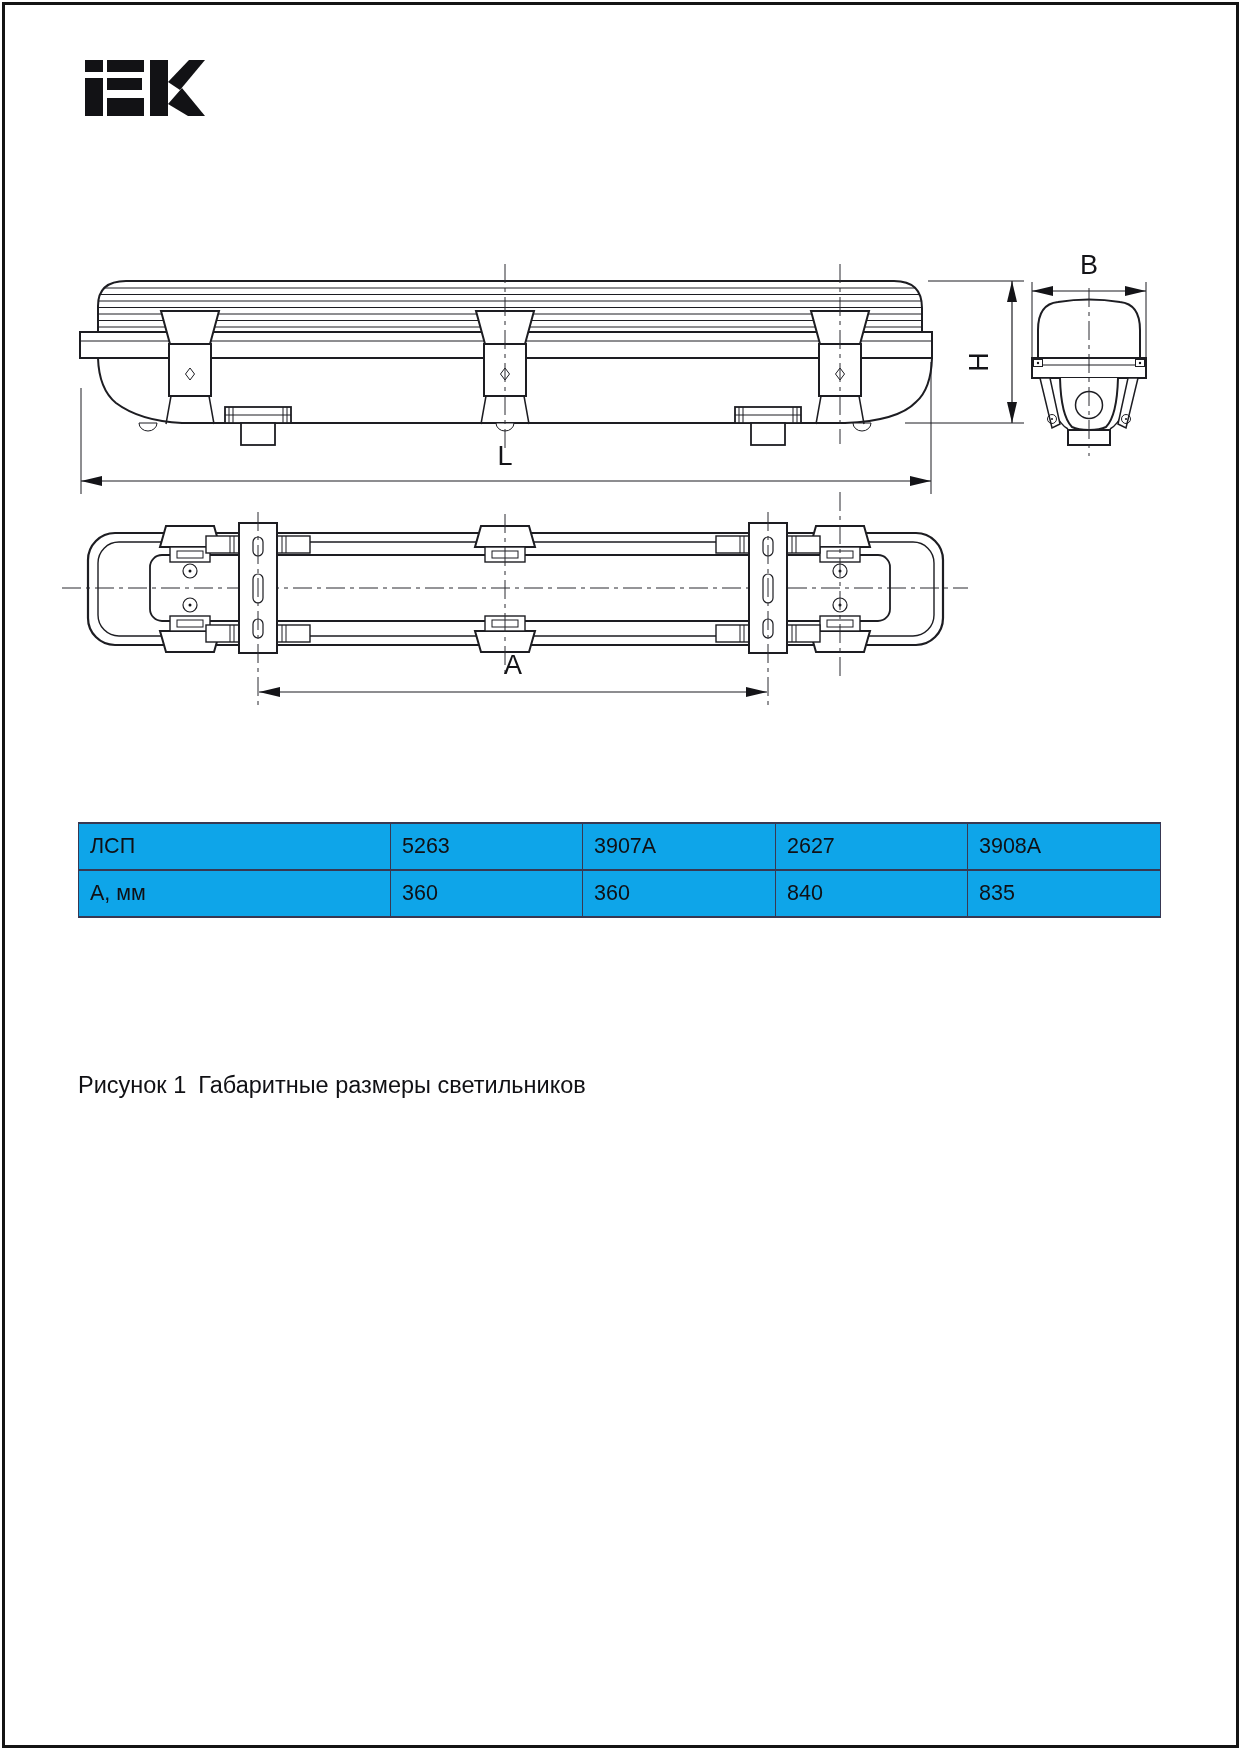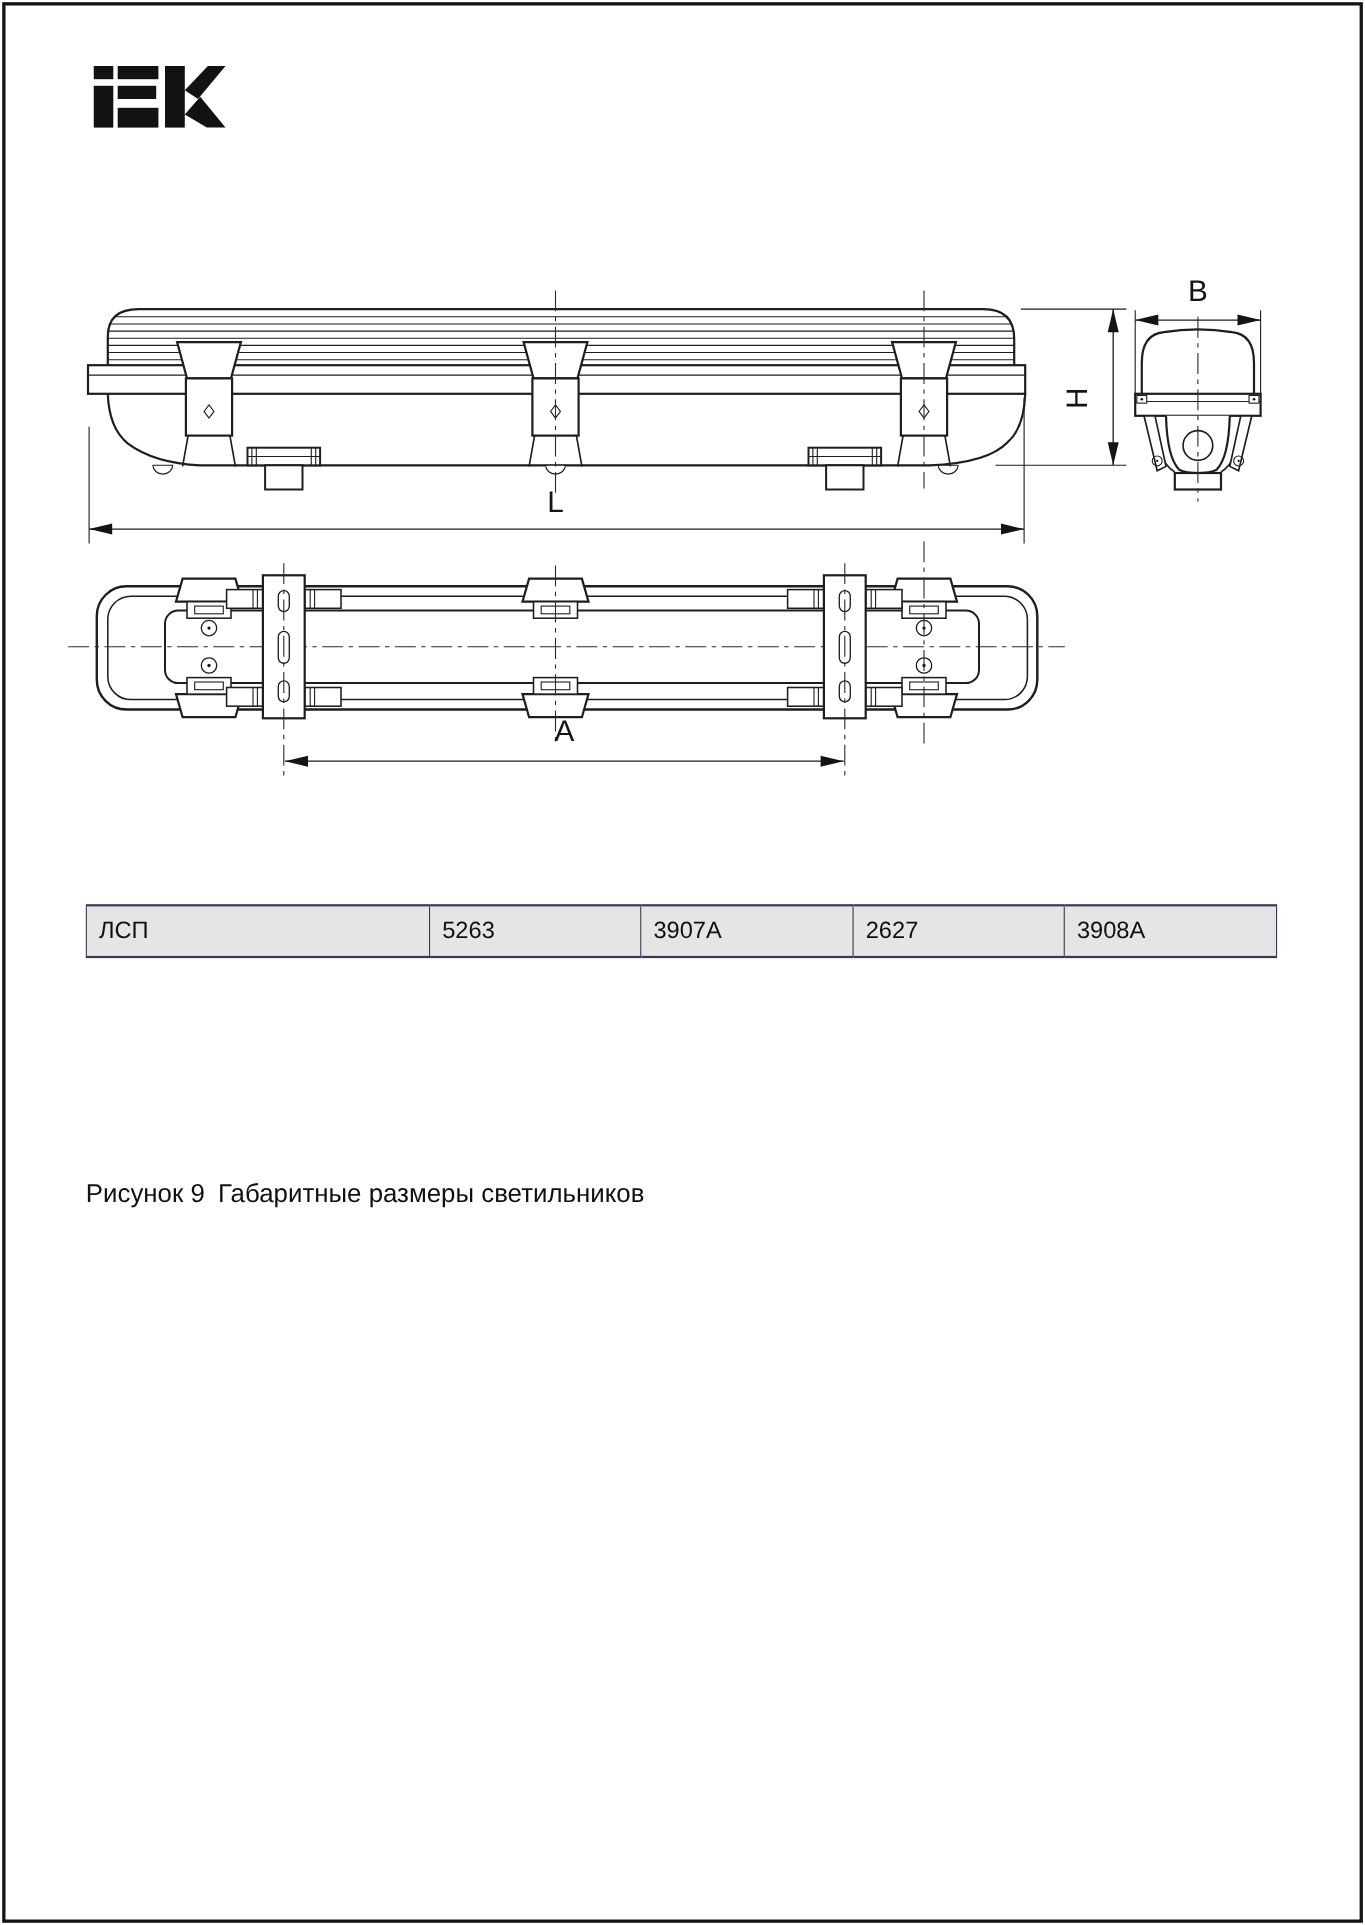--- a/index.html
+++ b/index.html
@@ -17,21 +17,21 @@
   .s2{stroke:#1d1d22;stroke-width:2;fill:none;}
   .s22{stroke:#1d1d22;stroke-width:2.2;fill:none;}
   .wf{fill:#ffffff;}
   .cl{stroke:#2a2a30;stroke-width:1;fill:none;stroke-dasharray:19 5 4 5;}
   .ah{fill:#141418;stroke:none;}
   .dim{font-family:"Liberation Sans",sans-serif;font-size:27px;fill:#141418;}
   
   .dims-table{position:absolute;left:78px;top:822px;width:1082px;border-collapse:collapse;table-layout:fixed;}
   .dims-table td{border:1.8px solid #383852;border-top-width:2.2px;border-bottom-width:2.2px;
         height:45px;padding:0 4px 0 11px;font-size:21.5px;color:#101014;vertical-align:middle;
-        background:#e5e5e5;white-space:nowrap;}
+        background:#0ea5e9;white-space:nowrap;}
   .caption{position:absolute;left:78px;top:1072px;font-size:23.5px;color:#101014;}
   .caption .cap-text{margin-left:12px;}
 </style>
 </head>
 <body>
 
 <div class="page">
   <div class="frame"></div>
 
   <svg class="logo" width="125" height="62" viewBox="85 58 125 62">
@@ -250,19 +250,26 @@
         <col style="width:193px">
       </colgroup>
     <tbody>
       <tr>
         <td>ЛСП</td>
         <td>5263</td>
         <td>3907A</td>
         <td>2627</td>
         <td>3908A</td>
       </tr>
+      <tr>
+        <td>A, мм</td>
+        <td>360</td>
+        <td>360</td>
+        <td>840</td>
+        <td>835</td>
+      </tr>
     </tbody>
   </table>
 
   <div class="caption">
-    <span class="cap-label">Рисунок 9</span><span class="cap-text">Габаритные размеры светильников</span>
+    <span class="cap-label">Рисунок 1</span><span class="cap-text">Габаритные размеры светильников</span>
   </div>
 </div>
 
 </body></html>

